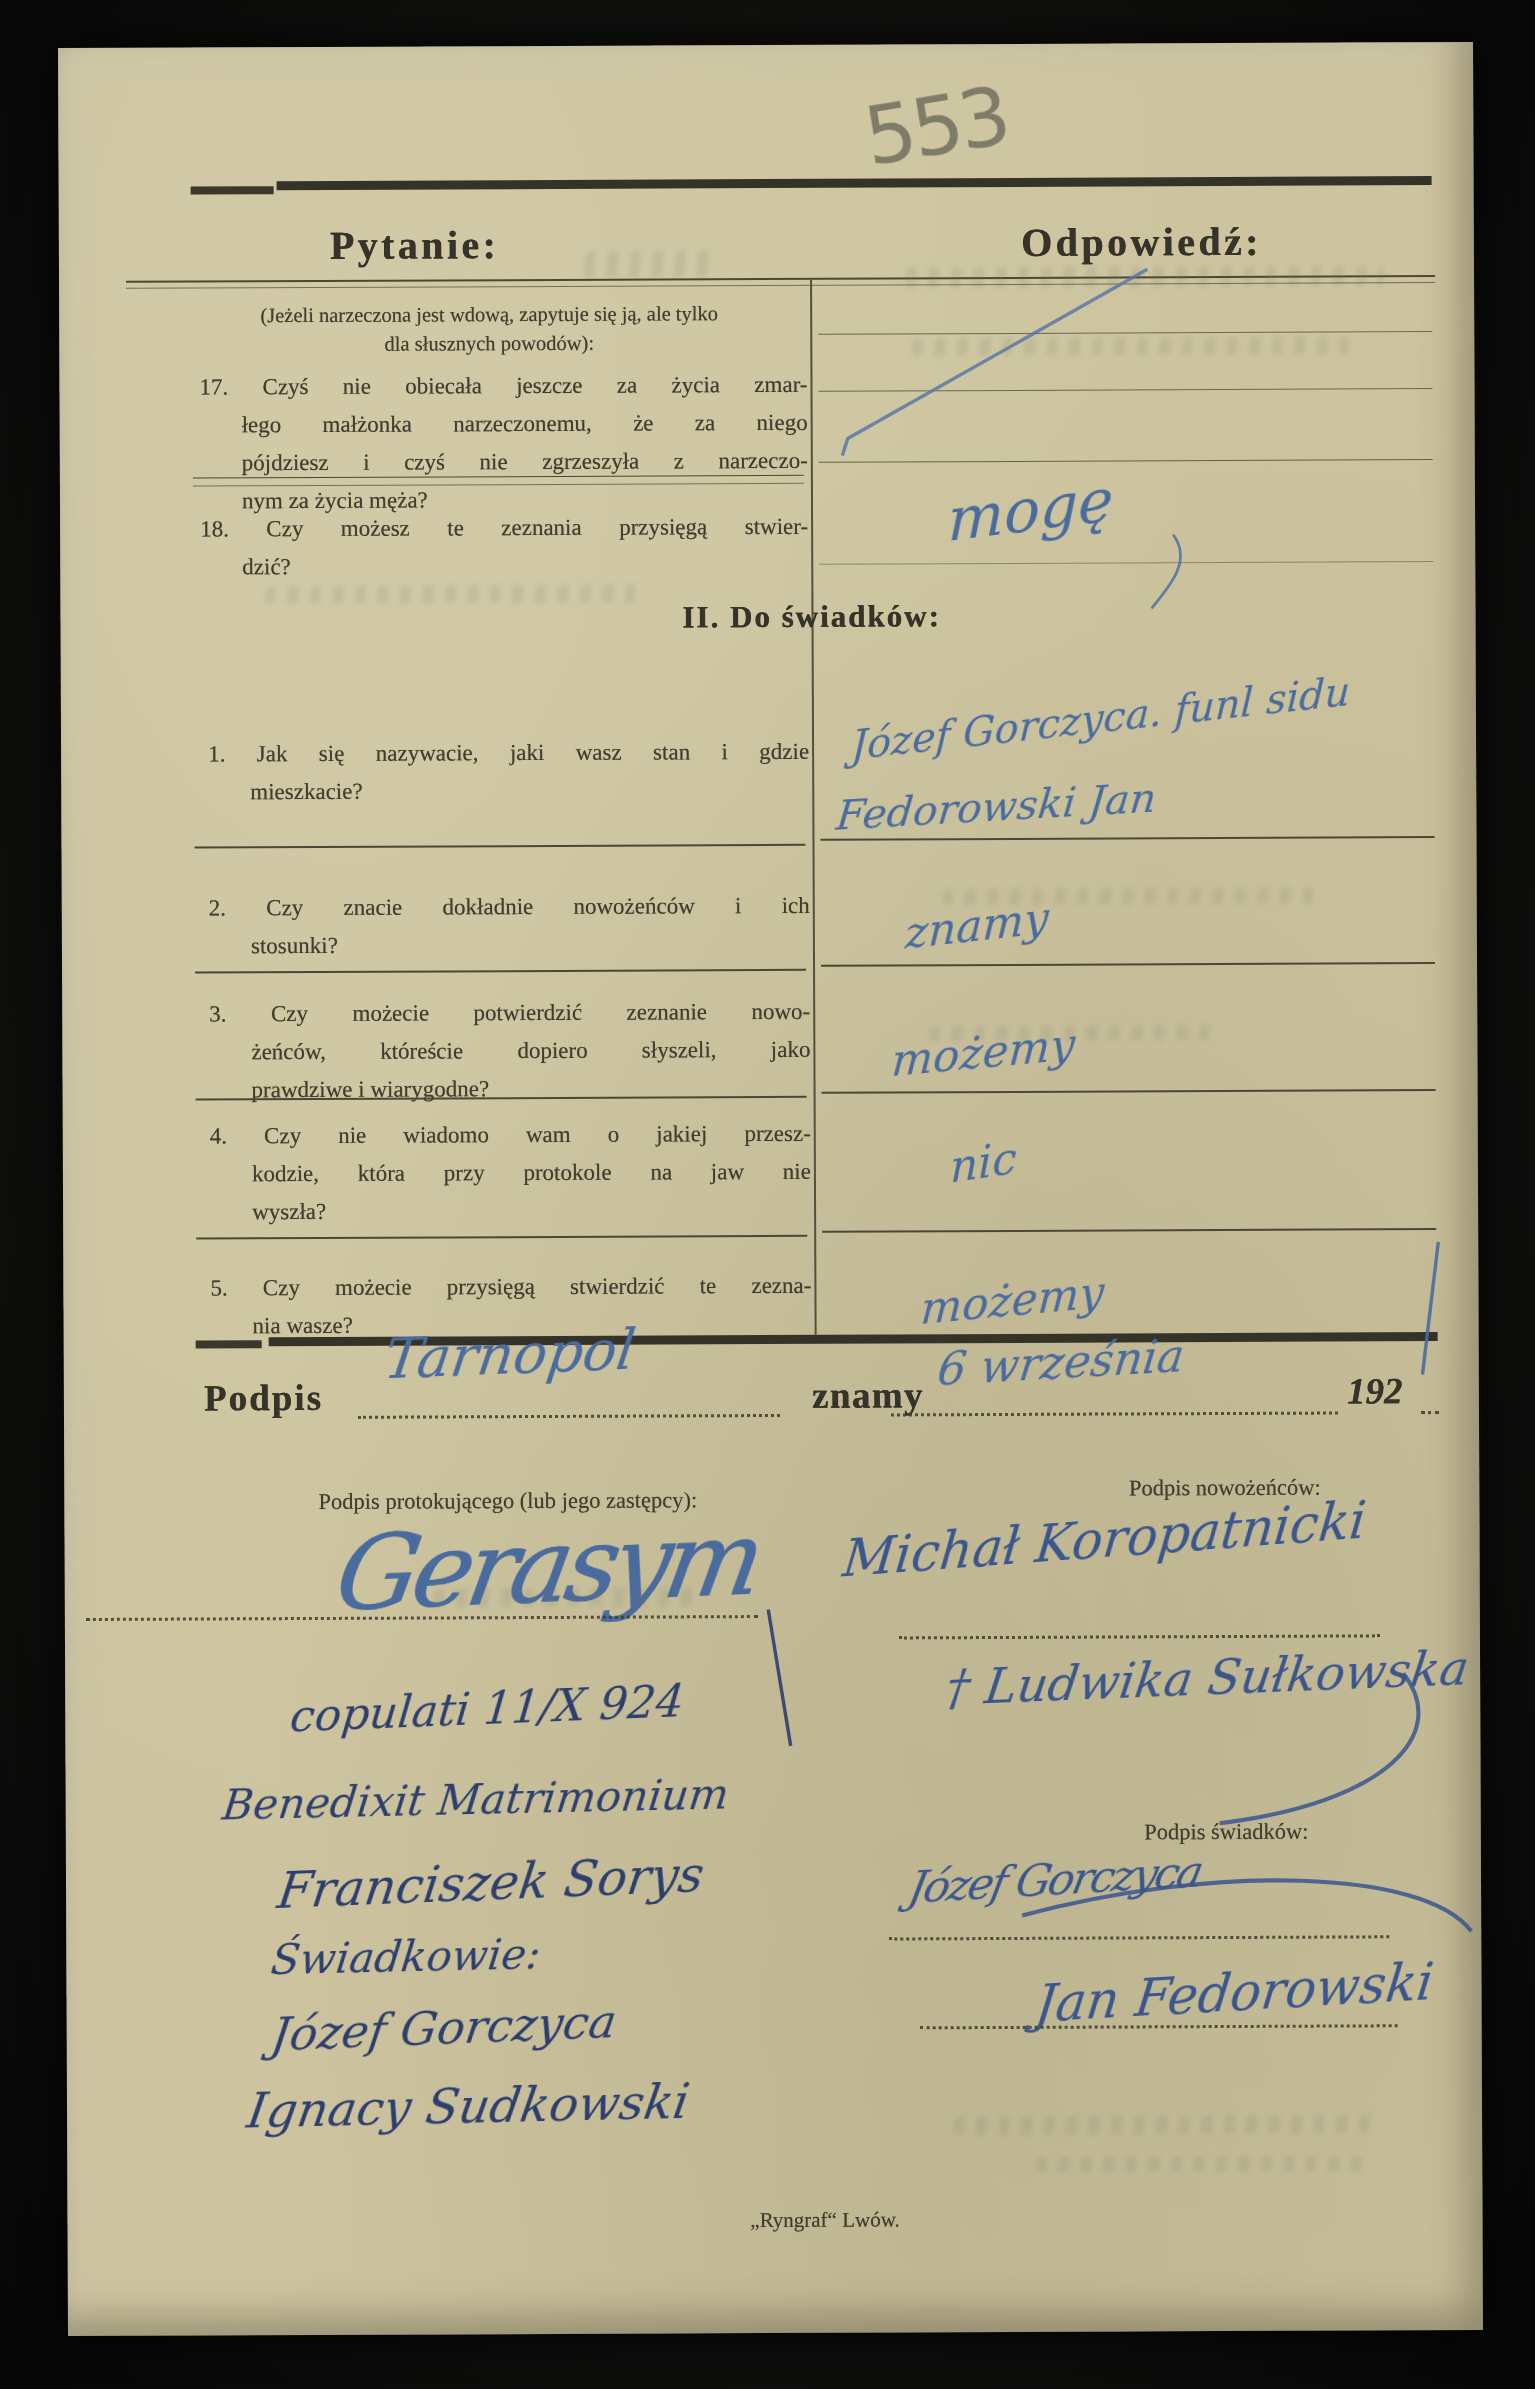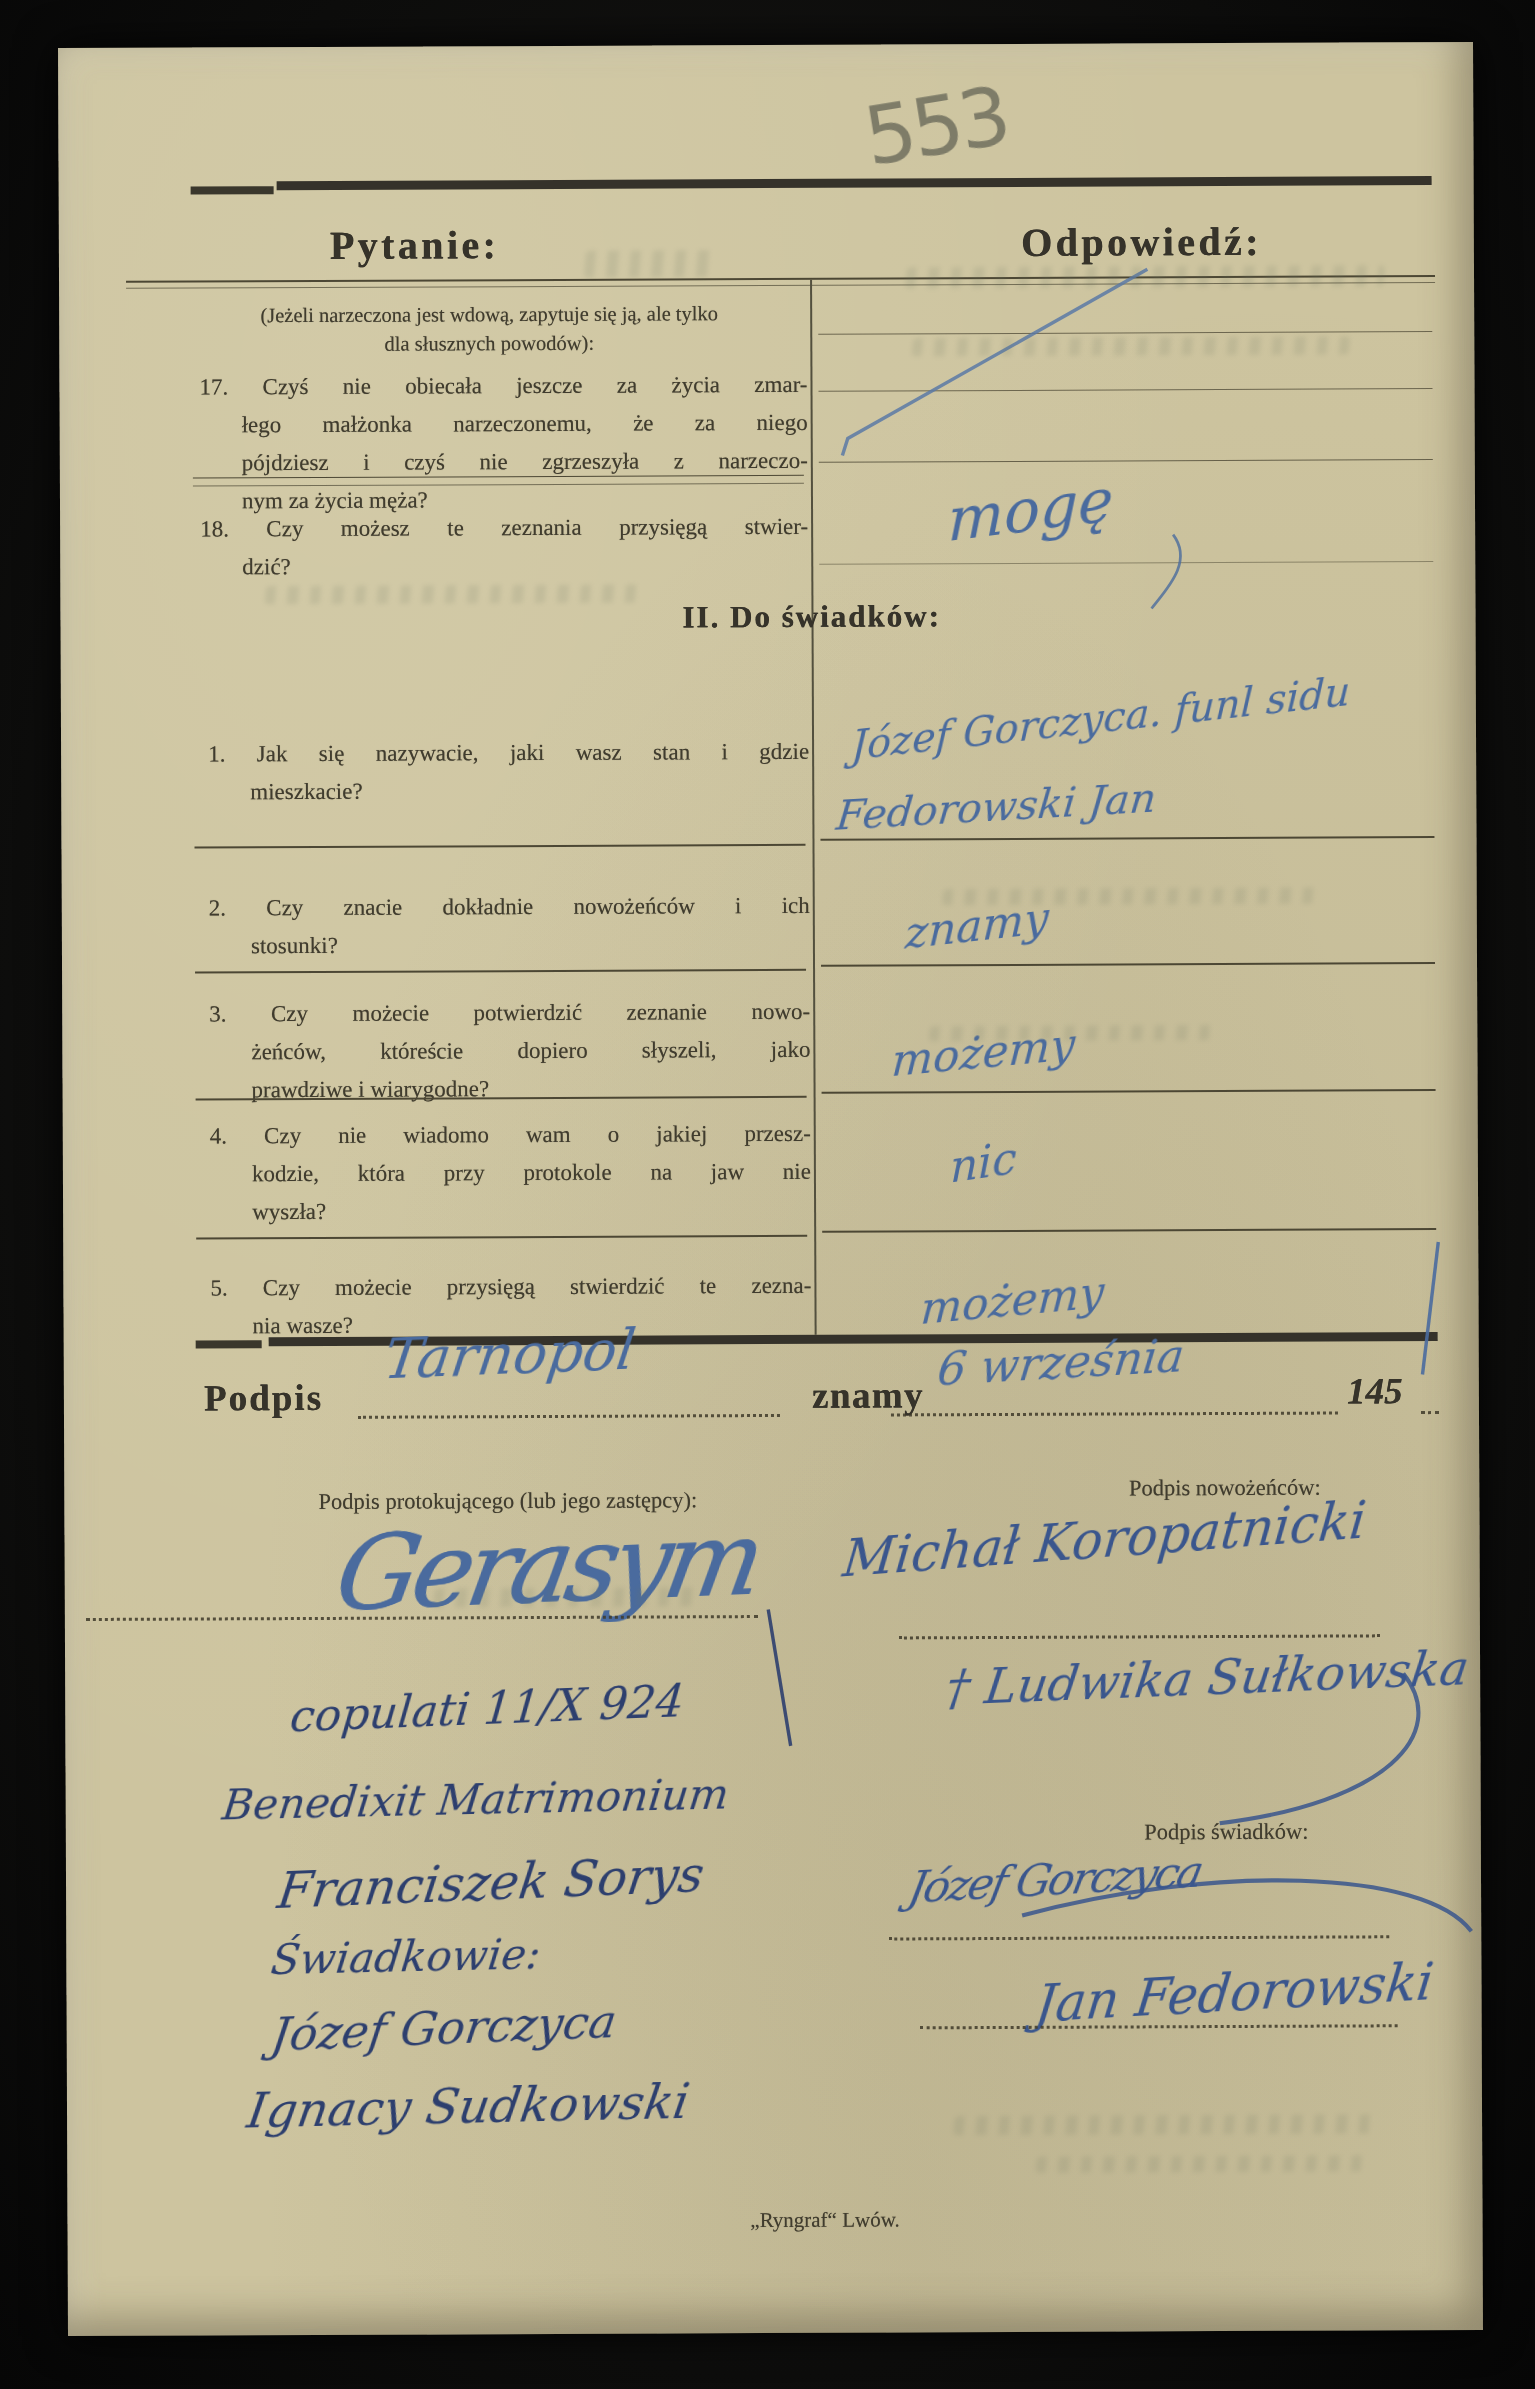--- a/index.html
+++ b/index.html
@@ -122,21 +122,21 @@
 
     <div class="abs" style="left:132px;top:1293px;width:66px;height:8.2px;background:#3a372c;"></div>
     <div class="abs" style="left:205px;top:1290px;width:1169px;height:9px;background:#35322a;"></div>
 
     <div class="abs print bold" style="left:140px;top:1329px;font-size:37px;letter-spacing:2px;">Podpis</div>
     <div class="abs dotted" style="left:294px;top:1338px;width:422px;height:31px;"></div>
     <div class="abs hw light" style="left:321px;top:1275px;font-size:56px;transform:rotate(-2deg) skewX(-10deg);">Tarnopol</div>
     <div class="abs print bold" style="left:748px;top:1329px;font-size:37px;letter-spacing:1.4px;">znamy</div>
     <div class="abs dotted" style="left:827px;top:1338px;width:447px;height:31px;"></div>
     <div class="abs hw light" style="left:874px;top:1292px;font-size:45px;transform:rotate(-3deg) skewX(-10deg);">6 września</div>
-    <div class="abs print bold" style="left:1283px;top:1327px;font-size:37px;font-style:italic;">145</div>
+    <div class="abs print bold" style="left:1283px;top:1327px;font-size:37px;font-style:italic;">192</div>
     <div class="abs dotted" style="left:1357px;top:1338px;width:18px;height:31px;"></div>
 
     <div class="abs print center" style="left:191px;top:1442px;width:505px;font-size:22.5px;">Podpis protokującego (lub jego zastępcy):</div>
     <div class="abs print center" style="left:990px;top:1432px;width:341px;font-size:22.5px;">Podpis nowożeńców:</div>
     <div class="abs print center" style="left:990px;top:1776px;width:341px;font-size:22.5px;">Podpis świadków:</div>
 
     <div class="abs hw light" style="left:273px;top:1461px;font-size:102px;letter-spacing:-5.5px;transform:rotate(-2deg) skewX(-12deg);text-shadow:1px 0 currentColor;">Gerasym</div>
     <div class="abs dotted" style="left:20.5px;top:1539px;width:672px;height:31px;"></div>
 
     <div class="abs hw mid" style="left:778px;top:1466px;font-size:51px;transform:rotate(-4deg) skewX(-10deg);">Michał Koropatnicki</div>

